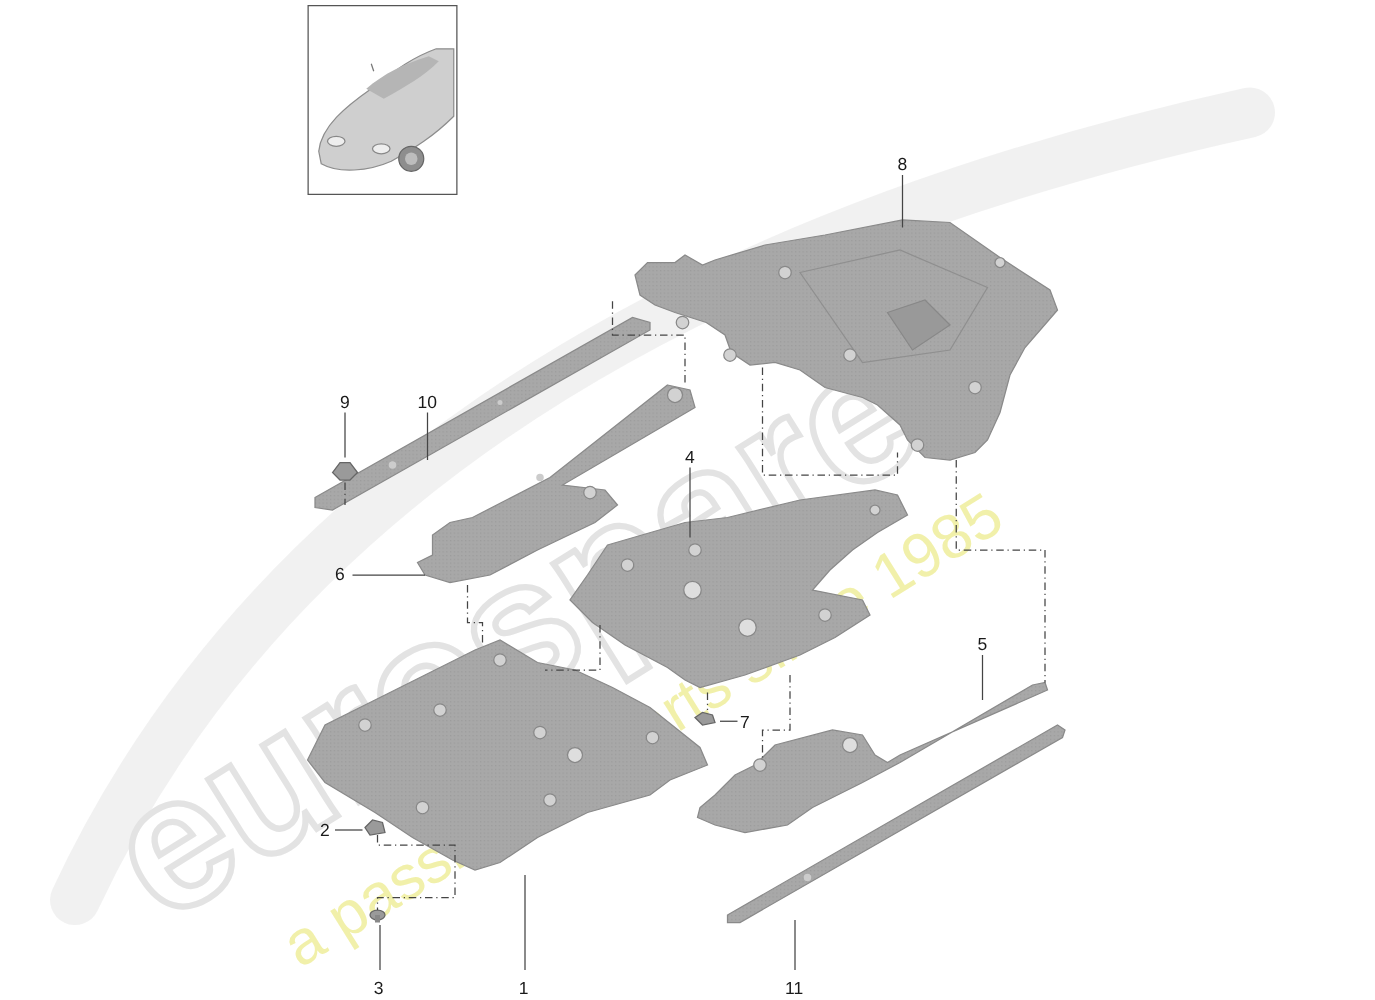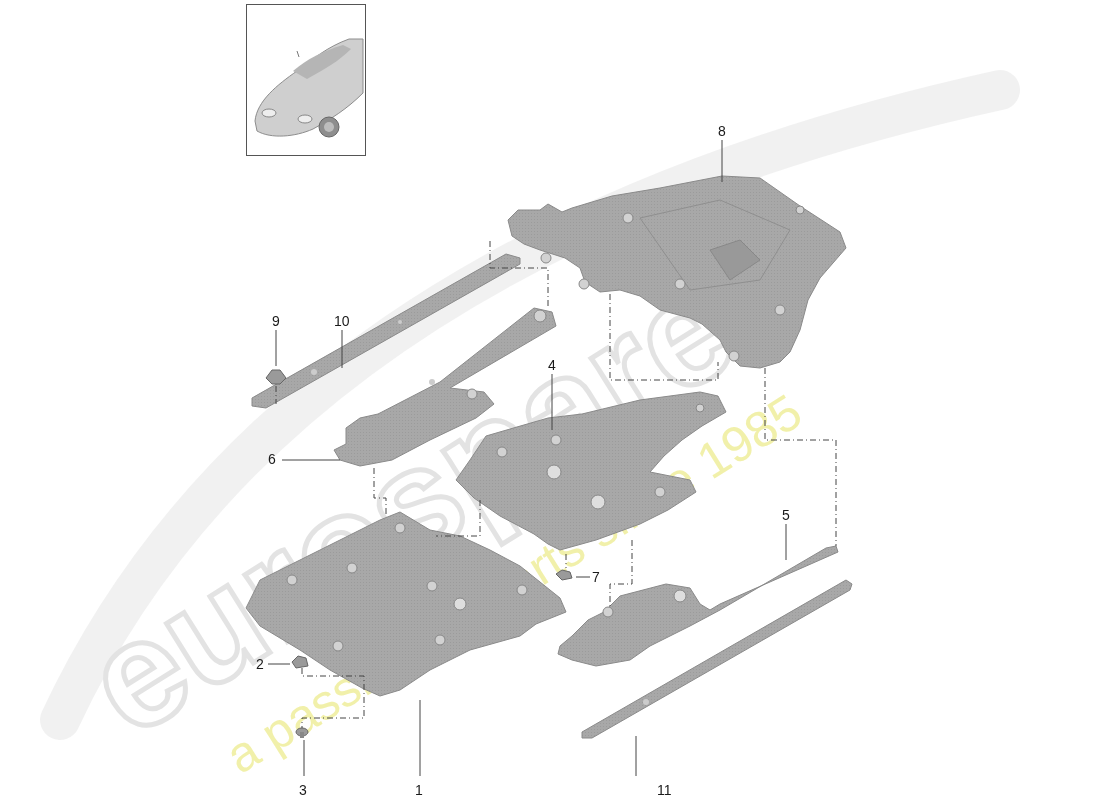--- a/index.html
+++ b/index.html
@@ -146,14 +146,14 @@
   <span class="callout" style="left:415px;top:783px">1</span>
   <span class="callout" style="left:256px;top:657px">2</span>
   <span class="callout" style="left:299px;top:783px">3</span>
   <span class="callout" style="left:548px;top:358px">4</span>
   <span class="callout" style="left:782px;top:508px">5</span>
   <span class="callout" style="left:268px;top:452px">6</span>
   <span class="callout" style="left:592px;top:570px">7</span>
   <span class="callout" style="left:718px;top:124px">8</span>
   <span class="callout" style="left:272px;top:314px">9</span>
   <span class="callout" style="left:334px;top:314px">10</span>
-  <span class="callout" style="left:657px;top:783px">11</span>
+  <span class="callout" style="left:628px;top:783px">11</span>
 </div>
 
 </body></html>

